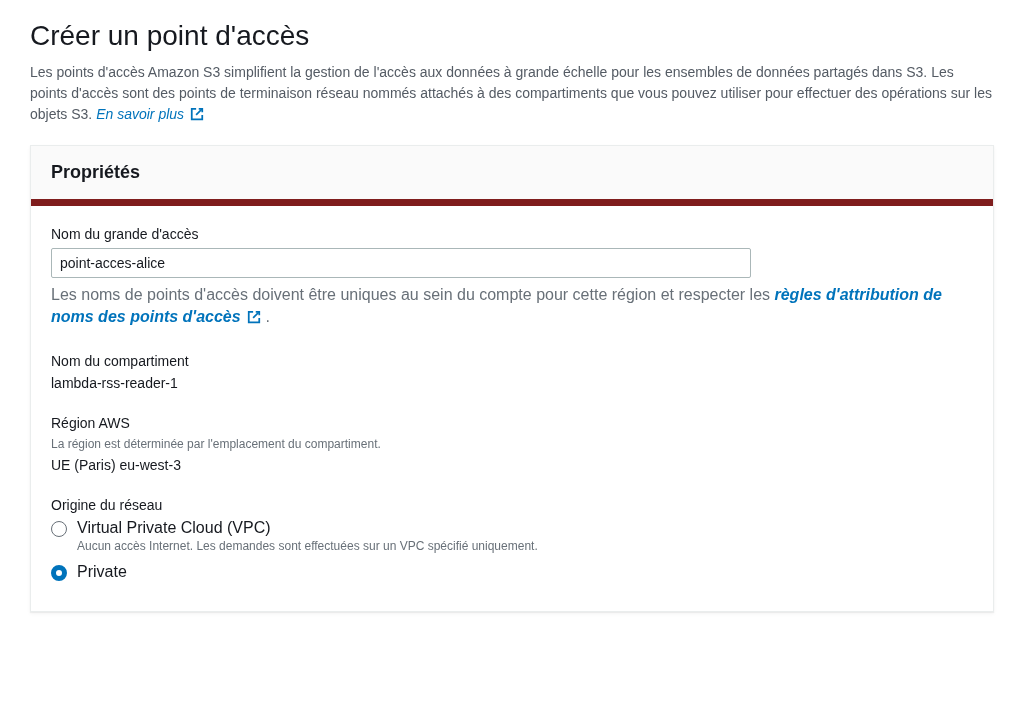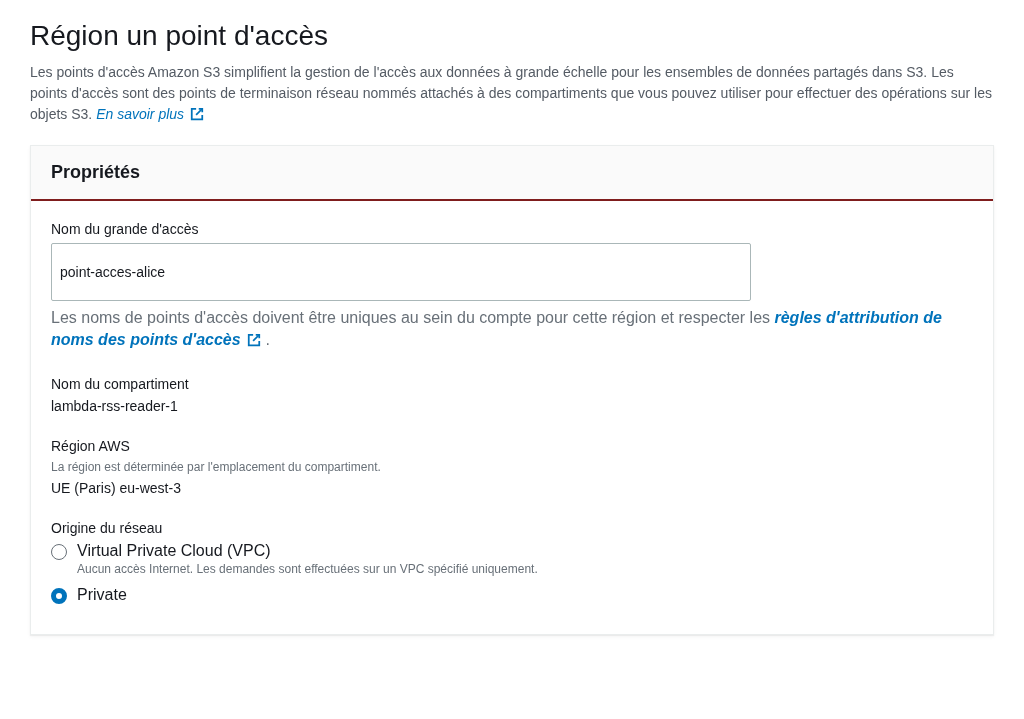--- a/index.html
+++ b/index.html
@@ -36,21 +36,21 @@
       vertical-align: -2px;
       margin-left: 2px;
     }
     .panel {
       border: 1px solid #eaeded;
       box-shadow: 0 1px 1px rgba(0,0,0,0.05), 0 2px 4px rgba(0,0,0,0.04);
       background: #fff;
     }
     .panel-header {
       padding: 16px 20px;
-      border-bottom: 2px solid #7f1d1d;
+      border-bottom: 7px solid #7f1d1d;
       font-size: 18px;
       font-weight: 700;
       color: #16191f;
       background: #fafafa;
     }
     .panel-body {
       padding: 20px;
     }
     .field { margin-bottom: 24px; }
     .field:last-child { margin-bottom: 0; }
@@ -66,21 +66,21 @@
       margin-top: 2px;
       margin-bottom: 6px;
     }
     .field-value {
       font-size: 14px;
       color: #16191f;
     }
     .text-input {
       width: 700px;
       max-width: 100%;
-      padding: 20px 8px;
+      padding: 6px 8px;
       font-size: 14px;
       border: 1px solid #aab7b8;
       border-radius: 2px;
       color: #16191f;
     }
     .helper {
       font-size: 16px;
       color: #687078;
       margin-top: 6px;
       line-height: 1.4;
@@ -112,21 +112,21 @@
     }
     .radio-desc {
       font-size: 12px;
       color: #687078;
       margin-top: 2px;
     }
   </style>
 </head>
 <body>
 
-<h1 class="page-title">Région un point d'accès</h1>
+<h1 class="page-title">Créer un point d'accès</h1>
 <p class="page-description">
   <span>Les points d'accès Amazon S3 simplifient la gestion de l'accès aux données à grande échelle pour les ensembles de données partagés dans S3. Les points d'accès sont des points de terminaison réseau nommés attachés à des compartiments que vous pouvez utiliser pour effectuer des opérations sur les objets S3. </span>
   <a class="link">
     <span>En savoir plus</span>
     <svg class="ext-icon" viewBox="0 0 16 16" fill="none" stroke="#0073bb" stroke-width="2">
       <path d="M7 2H2v12h12V9"></path>
         <path d="M10 2h4v4"></path>
         <path d="M14 2L7 9"></path>
     </svg>
   </a>

